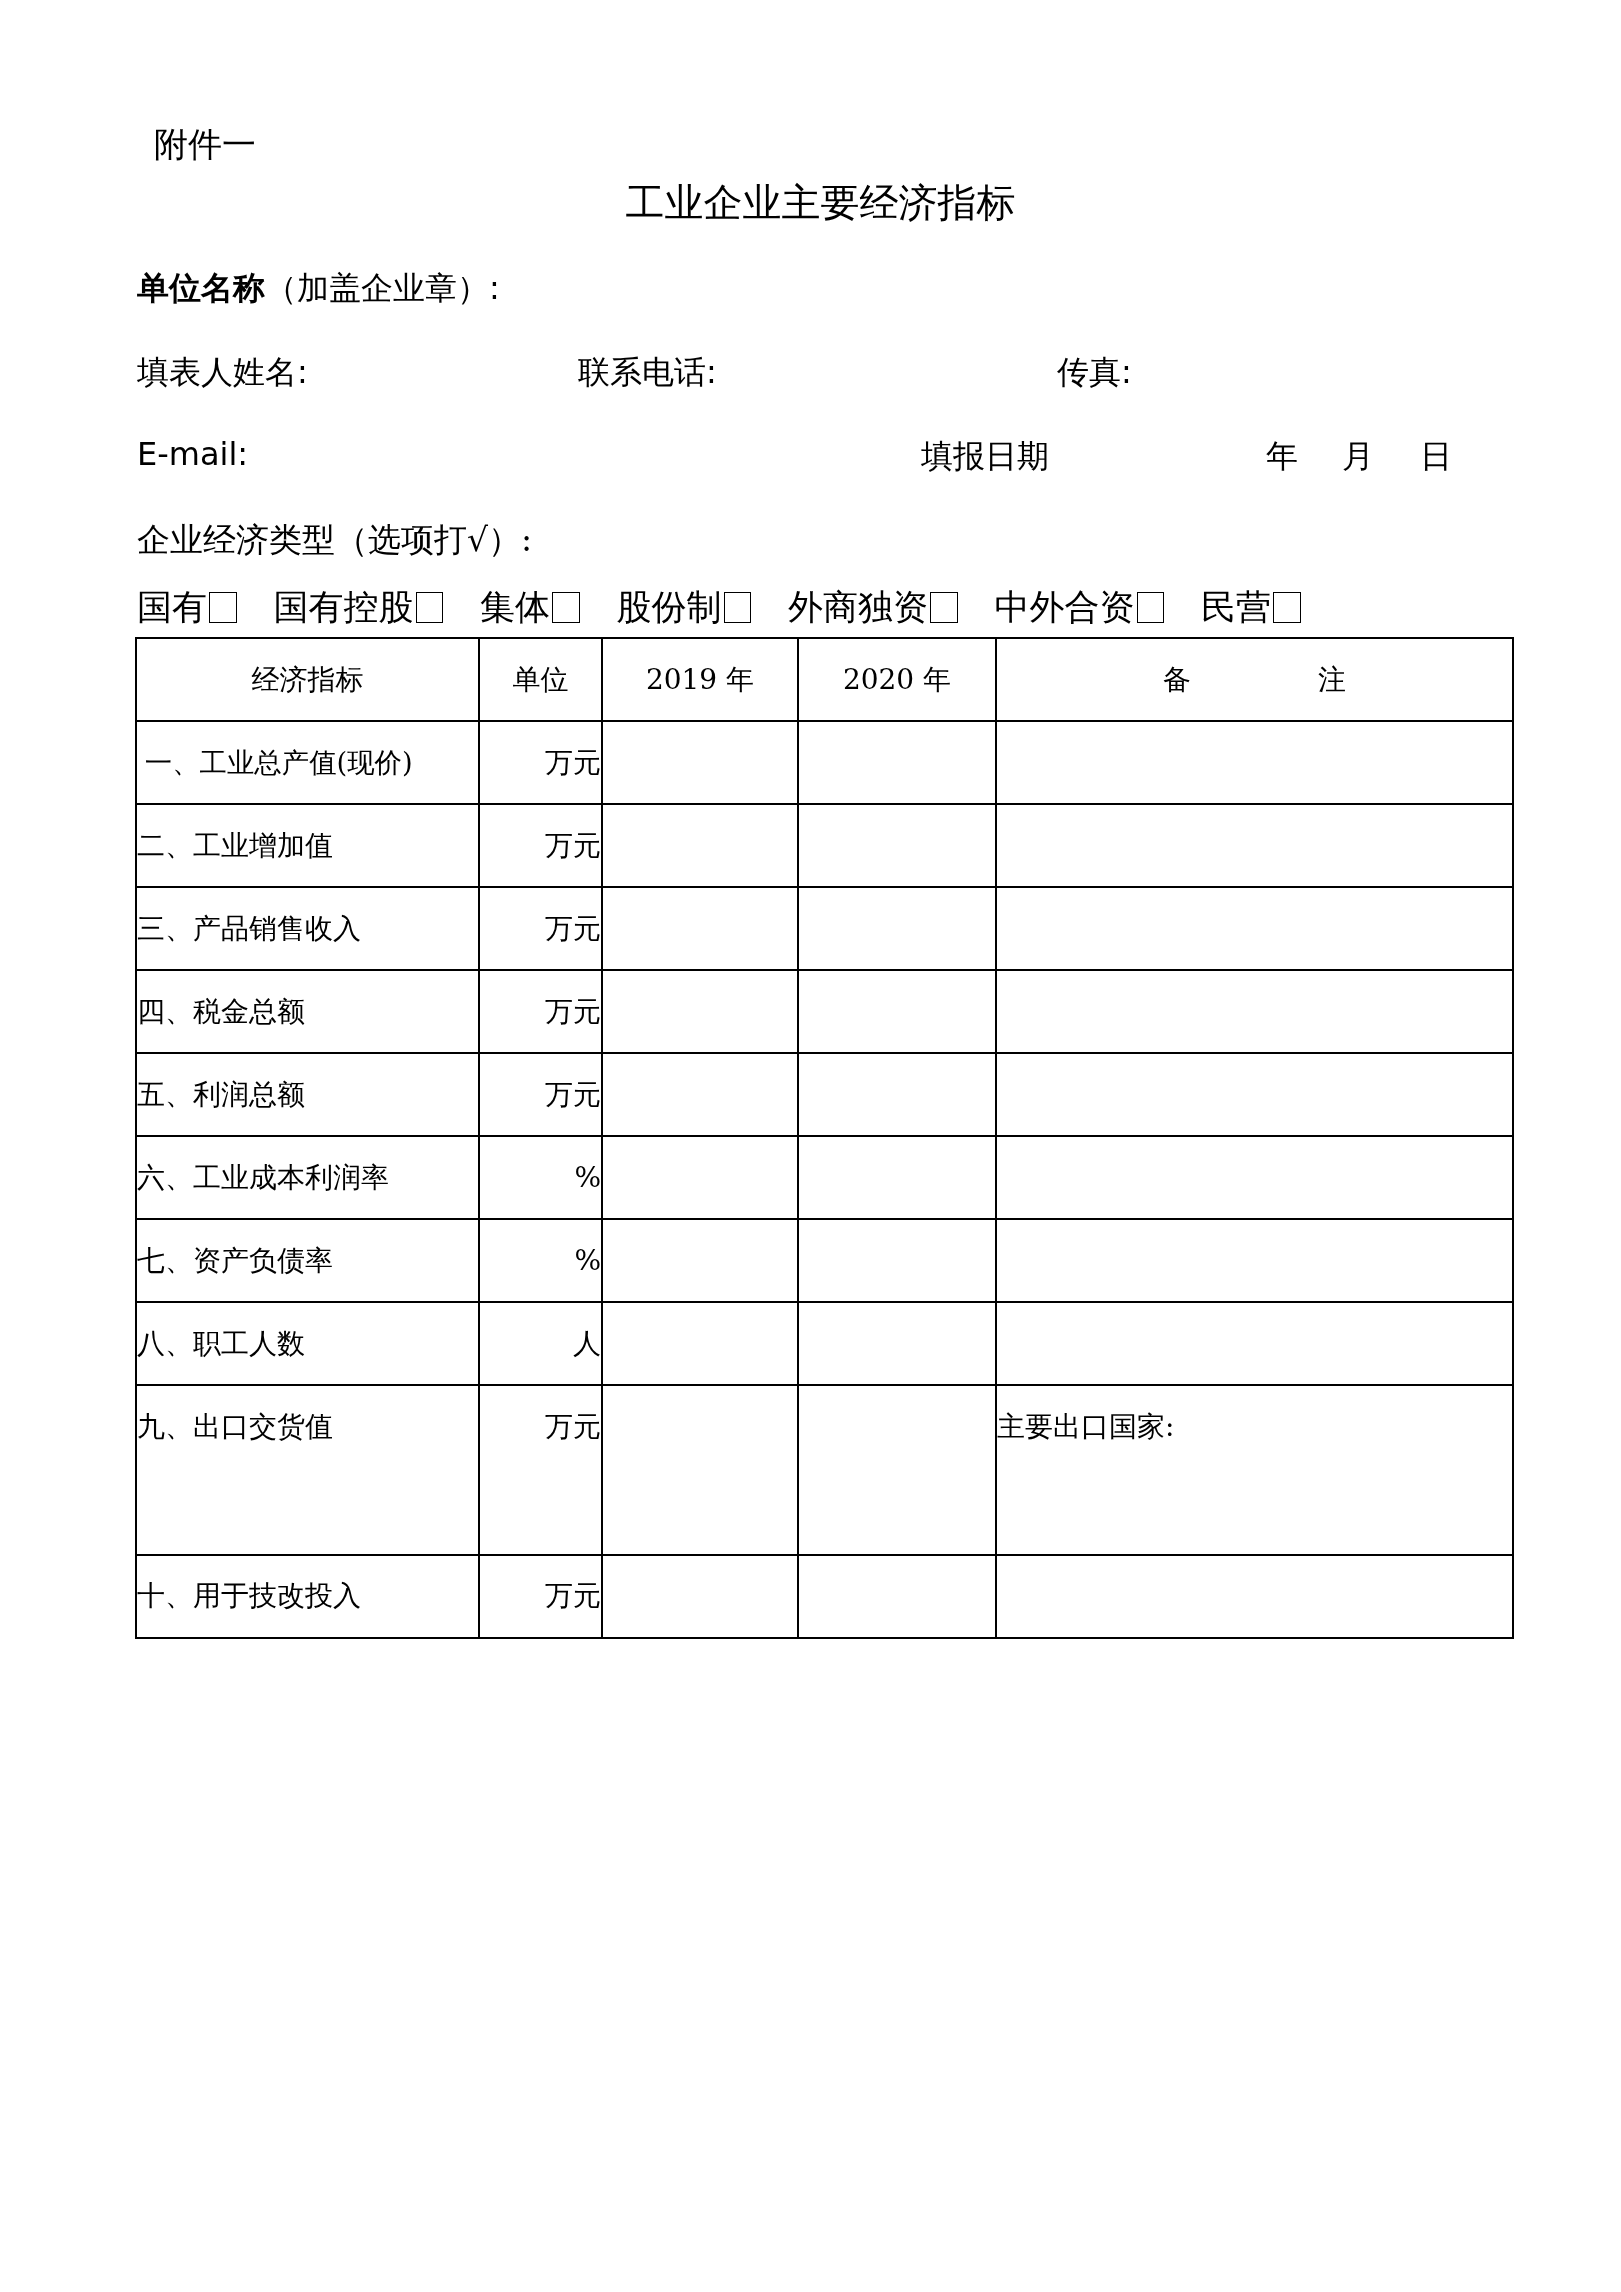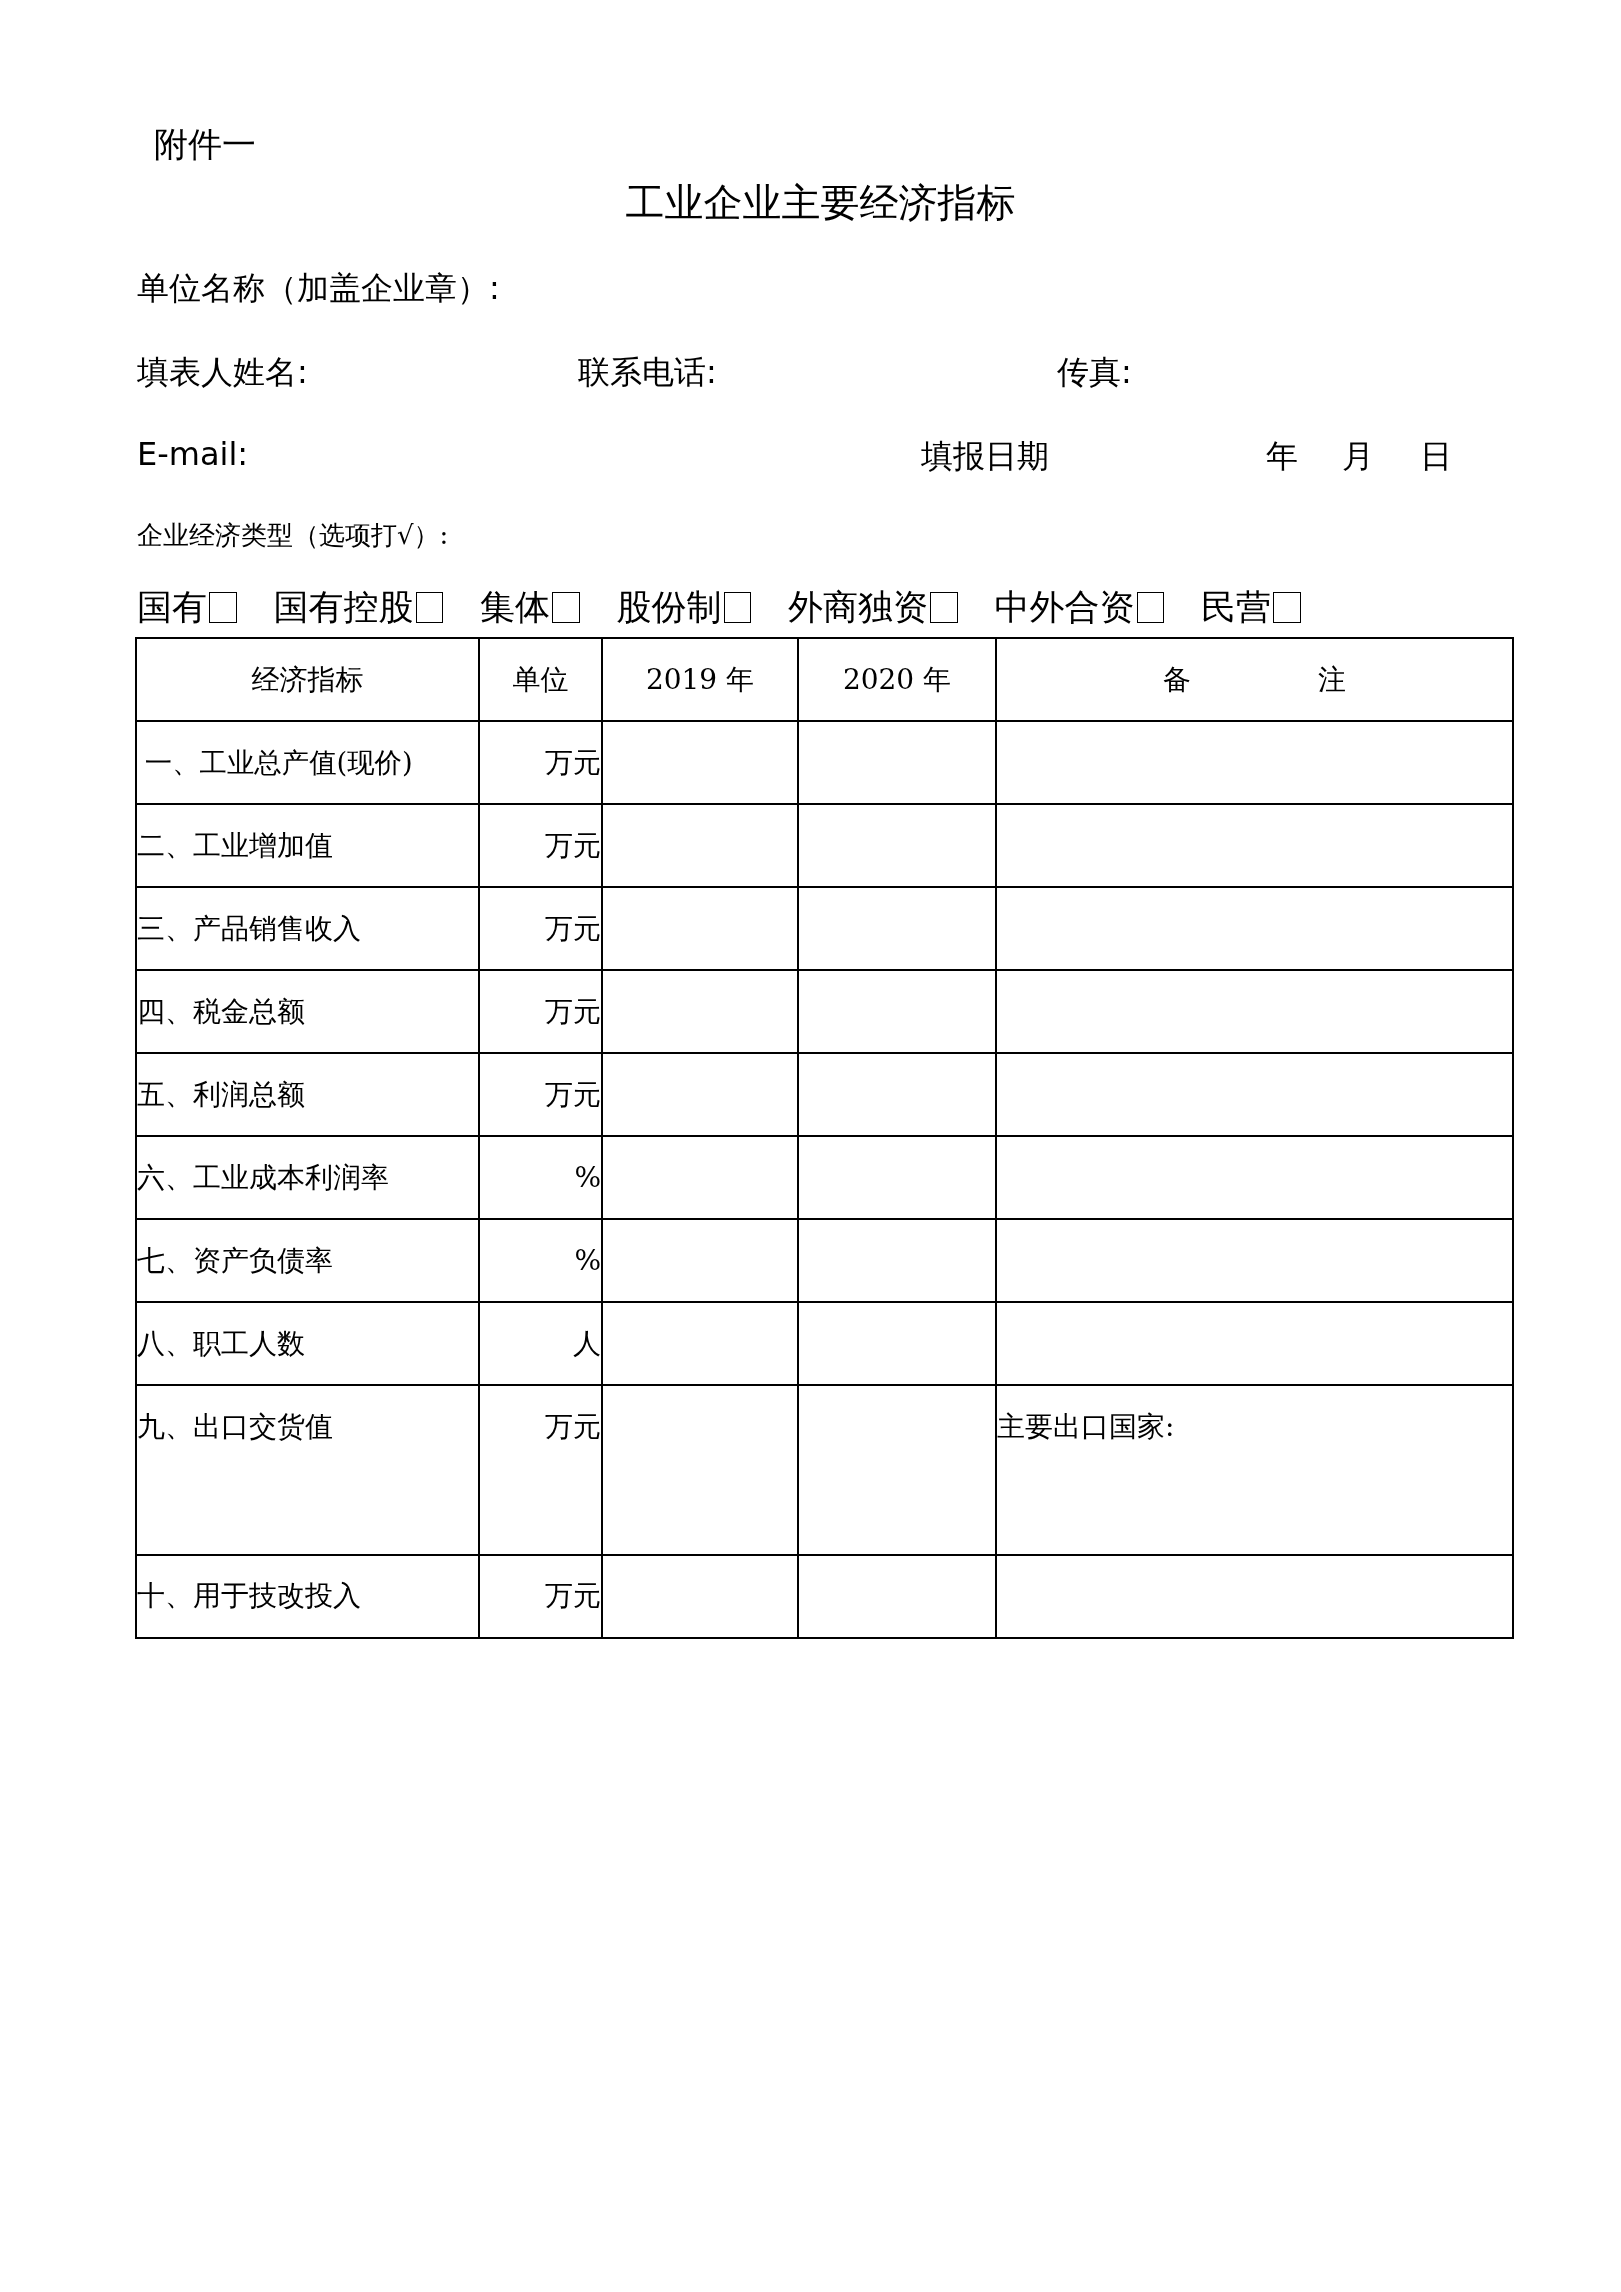--- a/index.html
+++ b/index.html
@@ -2,27 +2,27 @@
 <html><head>
 <meta charset="utf-8">
 <style>
   html, body { margin:0; padding:0; background:#ffffff; }
   body { width:1621px; height:2293px; position:relative; overflow:hidden;
          font-family:"DejaVu Sans", "Liberation Sans", sans-serif; color:#000; }
   .abs { position:absolute; white-space:nowrap; }
   .attach { left:154px; top:122px; font-size:34px; }
   .title { left:0; width:1641px; top:176px; text-align:center; font-size:39px; }
   .line { font-size:32px; }
-  .bold { font-weight:normal; }
+  .bold { font-weight:bold; }
   .serif { font-family:"DejaVu Serif", "Liberation Serif", serif; }
   .unit-name { left:137px; top:267px; }
   .unit-name .paren { font-weight:normal; }
   .r2 { top:351px; }
   .r3 { top:435px; }
-  .type-label { left:137px; top:518px; font-size:26px; }
+  .type-label { left:137px; top:518px; font-size:33px; }
   .options { left:137px; top:584px; font-size:35px; display:flex; gap:37px; }
   .opt .box { display:inline-block; width:25.5px; height:29px; border:1.5px solid #000; margin-left:2px; vertical-align:-3.9px; }
 
   table.grid { position:absolute; left:135px; top:637px; border-collapse:collapse;
                font-family:"DejaVu Serif", "Liberation Serif", serif; font-size:28px; }
   table.grid td, table.grid th { border:2.9px solid #000; padding:0; font-weight:normal; }
   table.grid th { height:81px; text-align:center;border-radius:6px; }
   table.grid td { height:81px; }
   td.name { text-align:left; padding-left:13.7px; }
   td.unit { text-align:right; }

